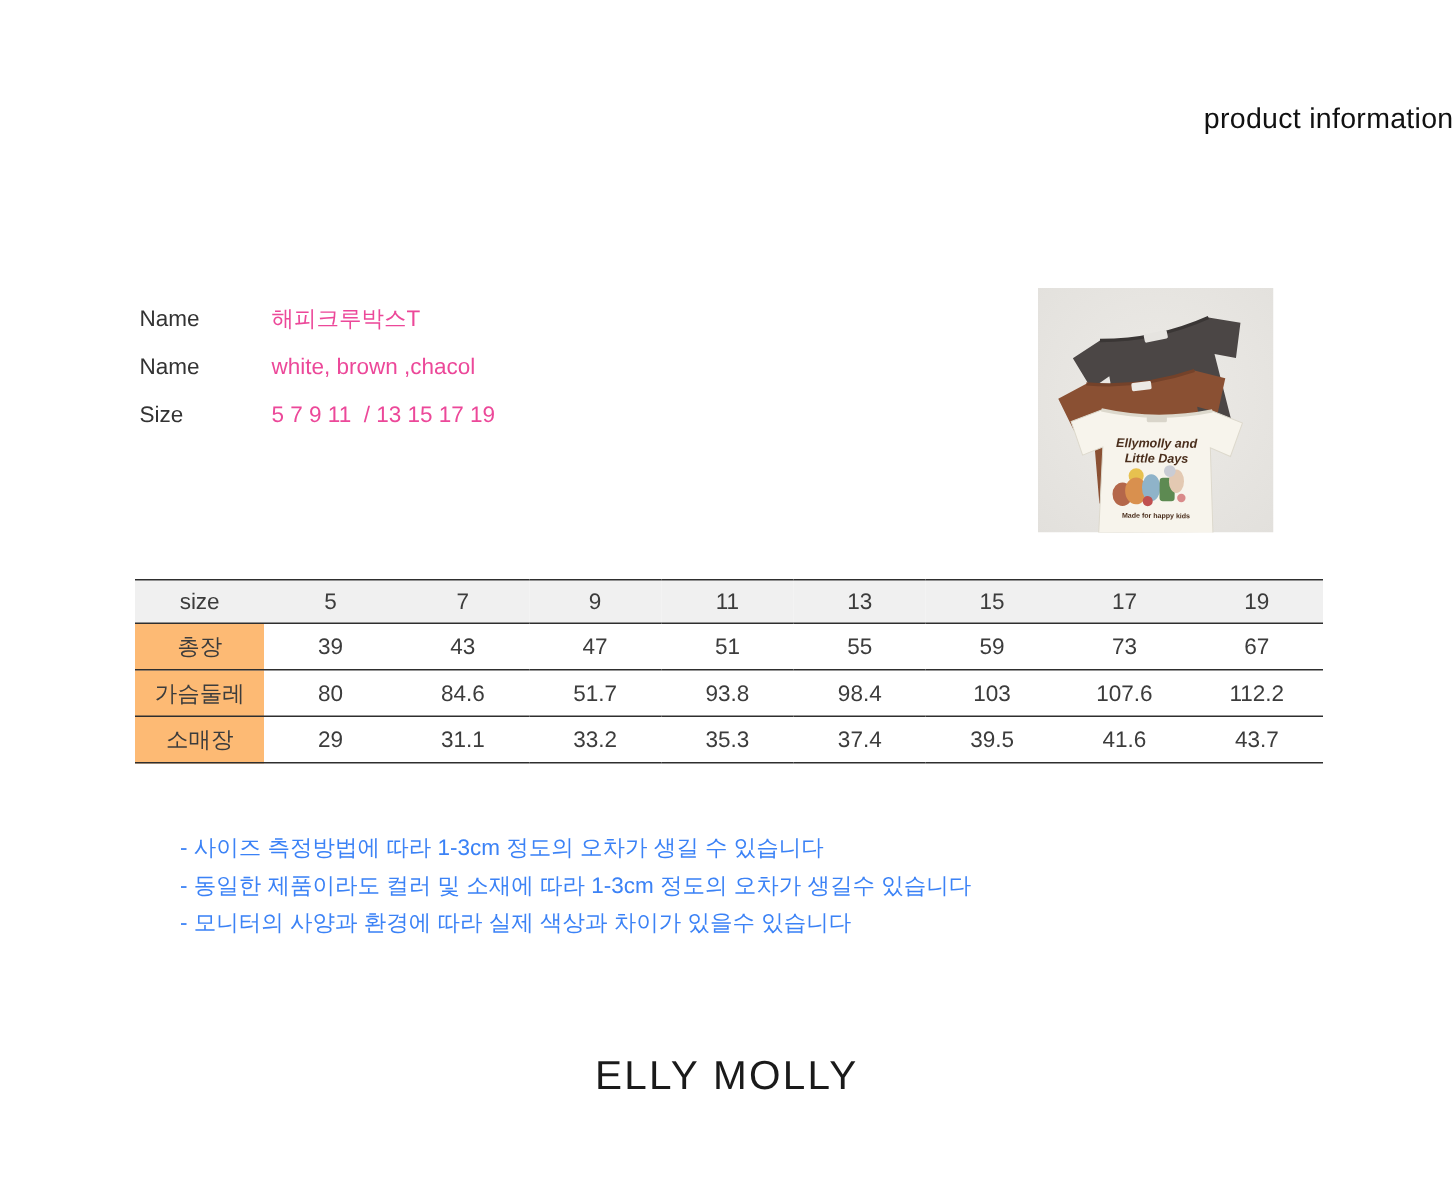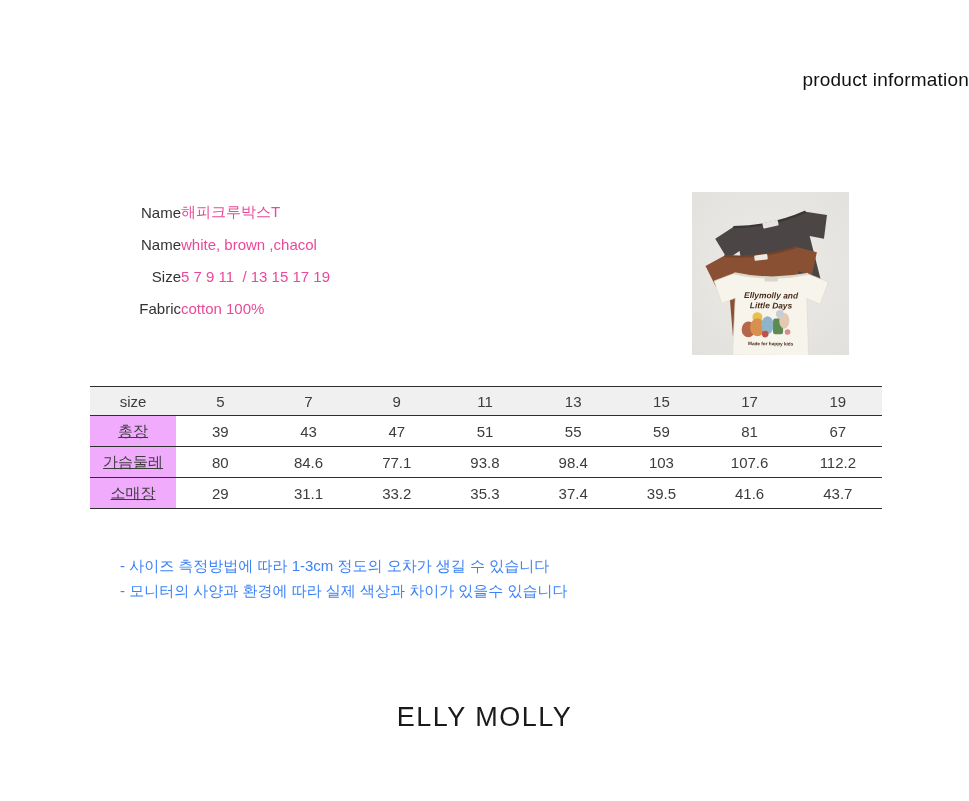--- a/index.html
+++ b/index.html
@@ -26,21 +26,21 @@
   .details {
     position: absolute;
     left: 93px; top: 196px;
   }
   .detail-row {
     display: flex;
     align-items: center;
     height: 32px;
     font-size: 15px;
   }
-  .detail-label { width: 88px; color: #333; text-align: right; }
+  .detail-label { width: 88px; color: #333; }
   .detail-value { white-space: pre; color: #ec4899; }
   .detail-row:nth-child(5) .detail-value { padding-left: 37px; }
 
   
   .product-photo {
     position: absolute;
     left: 668px; top: 192px;
     width: 157px; height: 163px; margin-left: 24px;
   }
   .product-photo svg { display: block; }
@@ -60,21 +60,21 @@
   }
   table.size-table tr { border-top: 1.5px solid #2e2e2e; }
   table.size-table thead tr { border-top: none; }
   table.size-table th, table.size-table td {
     text-align: center;
     font-weight: normal;
     padding: 0;
   }
   table.size-table thead tr { height: 29px; background: #f0f0f0; }
   table.size-table tbody tr { height: 31px; }
-  table.size-table tbody th { background: #f0abfc; text-decoration: underline; }
+  table.size-table tbody th { background: #fdba74; }
   table.size-table th:first-child { width: 86px; }
   table.size-table td, table.size-table thead th:not(:first-child) { width: 88px; }
 
   
   .notes {
     position: absolute;
     left: 120px; top: 553px;
     font-size: 15px;
     line-height: 25px;
     color: #3b82f6;
@@ -100,24 +100,20 @@
       <span class="detail-label">Name</span>
       <span class="detail-value">해피크루박스T</span>
     </div>
     <div class="detail-row">
       <span class="detail-label">Name</span>
       <span class="detail-value">white, brown ,chacol</span>
     </div>
     <div class="detail-row">
       <span class="detail-label">Size</span>
       <span class="detail-value">5 7 9 11  / 13 15 17 19</span>
-    </div>
-    <div class="detail-row">
-      <span class="detail-label">Fabric</span>
-      <span class="detail-value">cotton 100%</span>
     </div>
   </div>
 
 <div class="product-photo">
   <svg width="157" height="163" viewBox="0 0 157 163" xmlns="http://www.w3.org/2000/svg">
     <defs>
       <radialGradient id="bgGrad" cx="50%" cy="45%" r="75%">
         <stop offset="0%" stop-color="#edebe7"></stop>
         <stop offset="100%" stop-color="#e2e0dc"></stop>
       </radialGradient>
@@ -177,28 +173,28 @@
       </thead>
     <tbody>
         <tr>
           <th>총장</th>
           <td>39</td>
           <td>43</td>
           <td>47</td>
           <td>51</td>
           <td>55</td>
           <td>59</td>
-          <td>81</td>
+          <td>73</td>
           <td>67</td>
         </tr>
         <tr>
           <th>가슴둘레</th>
           <td>80</td>
           <td>84.6</td>
-          <td>77.1</td>
+          <td>51.7</td>
           <td>93.8</td>
           <td>98.4</td>
           <td>103</td>
           <td>107.6</td>
           <td>112.2</td>
         </tr>
         <tr>
           <th>소매장</th>
           <td>29</td>
           <td>31.1</td>
@@ -208,16 +204,17 @@
           <td>39.5</td>
           <td>41.6</td>
           <td>43.7</td>
         </tr>
       </tbody>
   </table>
 </div>
 
 <div class="notes">
     <div>- 사이즈 측정방법에 따라 1-3cm 정도의 오차가 생길 수 있습니다</div>
+    <div>- 동일한 제품이라도 컬러 및 소재에 따라 1-3cm 정도의 오차가 생길수 있습니다</div>
     <div>- 모니터의 사양과 환경에 따라 실제 색상과 차이가 있을수 있습니다</div>
   </div>
 
 <div class="brand">ELLY MOLLY</div>
 
 </body></html>

